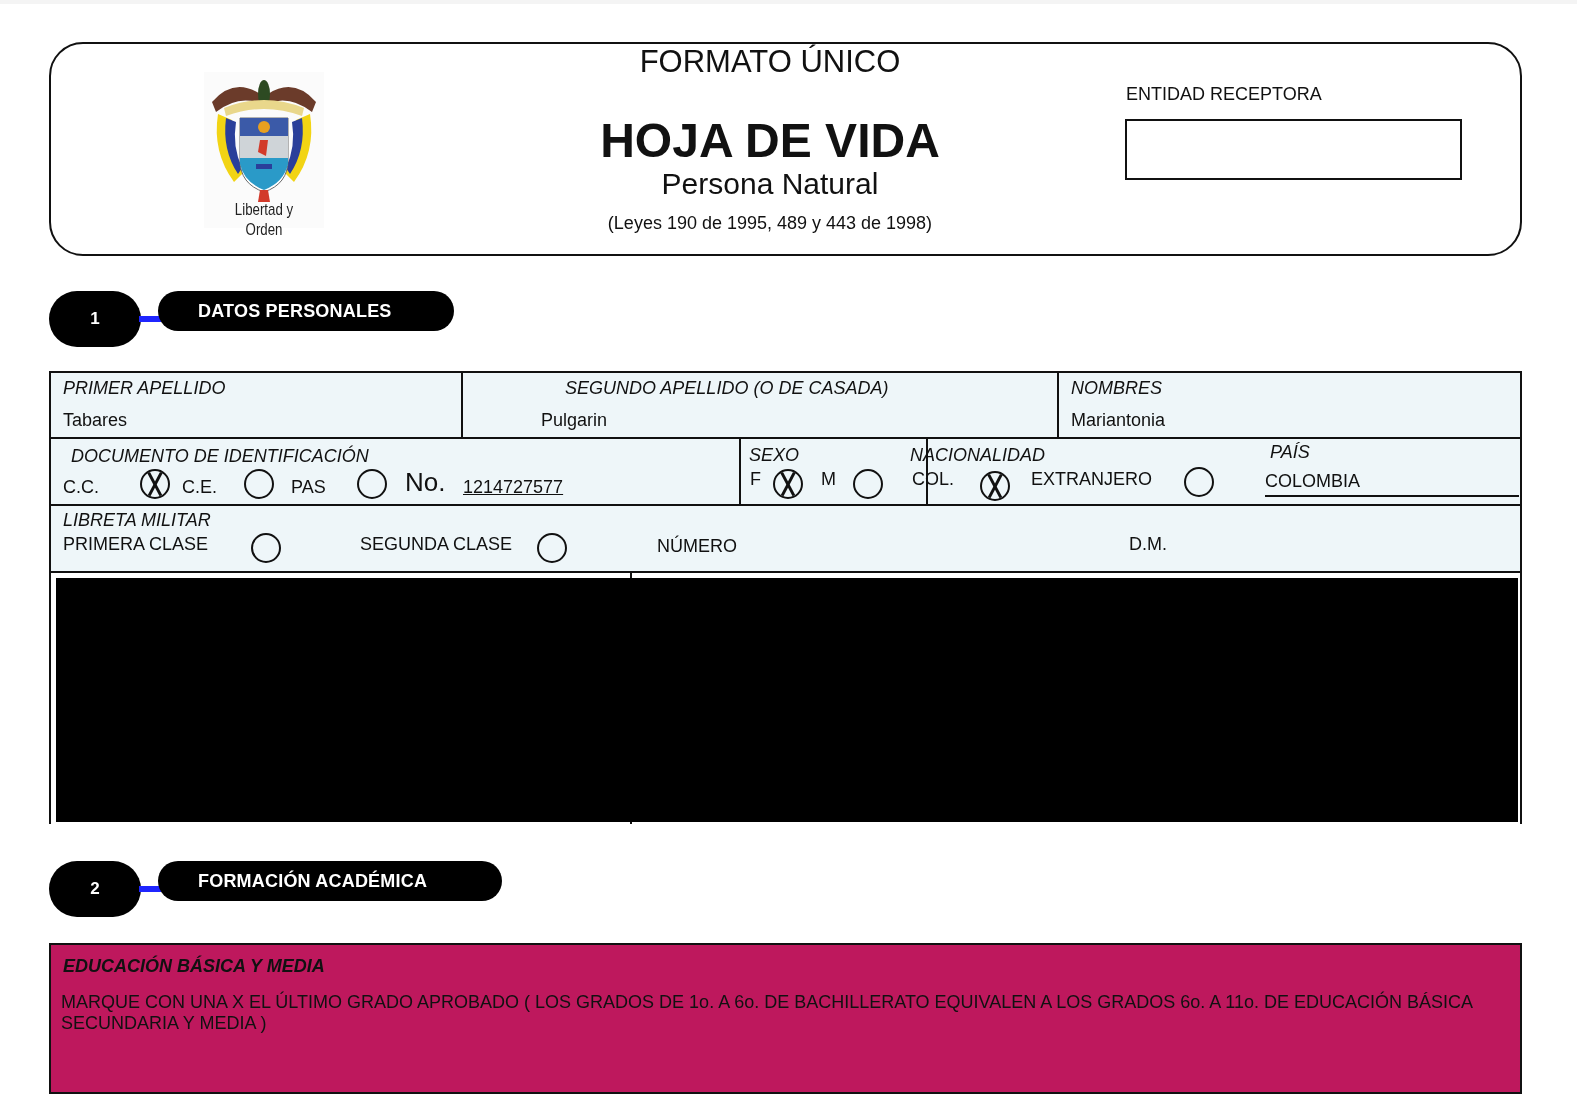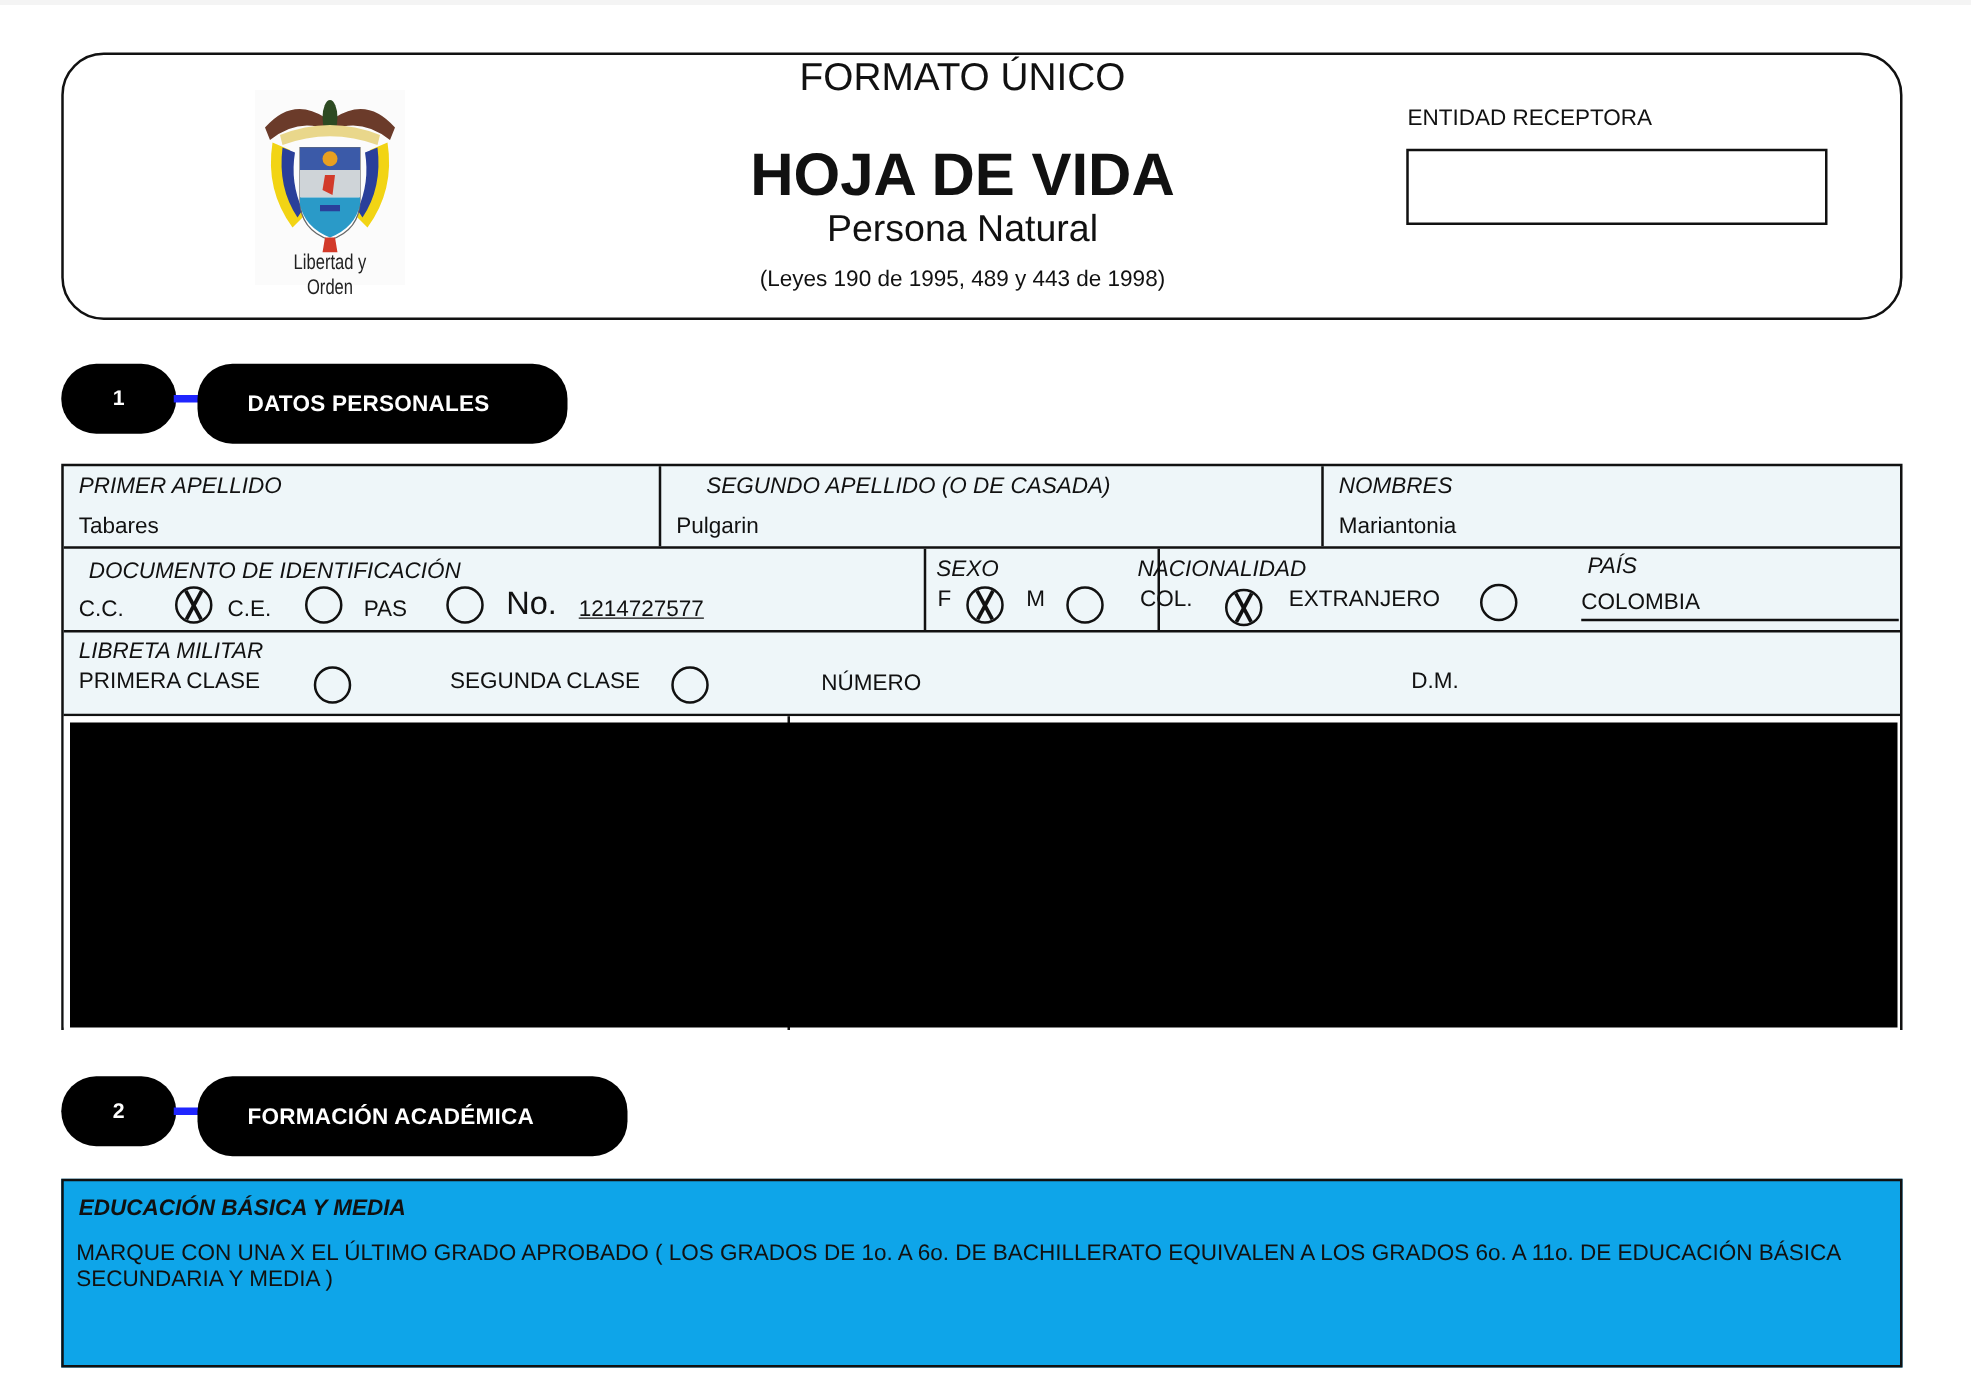--- a/index.html
+++ b/index.html
@@ -15,36 +15,36 @@
   .formato { left: 560px; top: 44px; width: 420px; text-align: center; font-size: 31px; }
   .hoja { left: 520px; top: 113px; width: 500px; text-align: center; font-size: 48px; font-weight: bold; }
   .persona { left: 560px; top: 167px; width: 420px; text-align: center; font-size: 30px; }
   .leyes { left: 540px; top: 213px; width: 460px; text-align: center; font-size: 18px; }
   .entidad-label { left: 1126px; top: 84px; font-size: 18px; }
   .entidad-box { left: 1125px; top: 119px; width: 337px; height: 61px; border: 2.5px solid #111; background: #fff; }
 
   
   .pill-num { width: 92px; height: 56px; background: #000; border-radius: 28px; color: #fff; font-weight: bold; font-size: 17px; display: flex; align-items: center; justify-content: center; }
   .pill-conn { width: 22px; height: 6px; background: #1f25ff; }
-  .pill-title { height: 64px; background: #000; border-radius: 28px; color: #fff; font-weight: bold; font-size: 18px; display: flex; align-items: center; padding-left: 40px; letter-spacing: 0.2px; }
+  .pill-title { height: 40px; background: #000; border-radius: 28px; color: #fff; font-weight: bold; font-size: 18px; display: flex; align-items: center; padding-left: 40px; letter-spacing: 0.2px; }
 
   
   .form { left: 49px; top: 371px; width: 1473px; height: 453px; border: 2.5px solid #111; background: #eef6f9; }
   .row { position: absolute; left: 0; width: 100%; border-bottom: 2.5px solid #111; }
   .cell { position: absolute; top: 0; height: 100%; border-right: 2.5px solid #111; }
   .lbl-i { font-style: italic; font-size: 18px; color: #111; position: absolute; }
   .txt { font-size: 18px; position: absolute; color: #111; }
   .radio { position: absolute; width: 30px; height: 30px; border: 2.5px solid #111; border-radius: 50%; background: transparent; }
   .radio.checked::before, .radio.checked::after { content: ""; position: absolute; left: 50%; top: 50%; width: 26px; height: 2.5px; background: #111; }
   .radio.checked::before { transform: translate(-50%, -50%) rotate(62deg); }
   .radio.checked::after { transform: translate(-50%, -50%) rotate(-62deg); }
   .redact { position: absolute; left: 5px; top: 205px; width: 1462px; height: 244px; background: #000; }
 
   
-  .edu { left: 49px; top: 943px; width: 1473px; height: 151px; border: 2.5px solid #111; background: #0ea5e9; }
+  .edu { left: 49px; top: 943px; width: 1473px; height: 151px; border: 2.5px solid #111; background: #be185d; }
 </style>
 </head>
 <body>
 
 <div class="abs topstrip"></div>
 
 <div class="abs header-box"></div>
 
 <div class="abs crest">
   <svg width="120" height="130" viewBox="0 0 120 130">
@@ -82,21 +82,21 @@
 <div class="abs entidad-label">ENTIDAD RECEPTORA</div>
 <div class="abs entidad-box"></div>
 
 <div class="abs pill-num" style="left:49px; top:291px;">1</div>
 <div class="abs pill-conn" style="left:139px; top:316px;"></div>
 <div class="abs pill-title" style="left:158px; top:291px; width:296px;">DATOS PERSONALES</div>
 
 <div class="abs form">
 
   <div class="row" style="top:0; height:66px;">
-    <div class="cell" style="left:0; width:478px;">
+    <div class="cell" style="left:0; width:412px;">
       <span class="lbl-i" style="left:12px; top:5px;">PRIMER APELLIDO</span>
       <span class="txt" style="left:12px; top:37px;">Tabares</span>
     </div>
     <div class="cell" style="left:478px; width:530px;">
       <span class="lbl-i" style="left:12px; top:5px;margin-left:24px;">SEGUNDO APELLIDO (O DE CASADA)</span>
       <span class="txt" style="left:12px; top:37px;">Pulgarin</span>
     </div>
     <div class="cell" style="left:1008px; width:500px; border-right:none;">
       <span class="lbl-i" style="left:12px; top:5px;">NOMBRES</span>
       <span class="txt" style="left:12px; top:37px;">Mariantonia</span>

